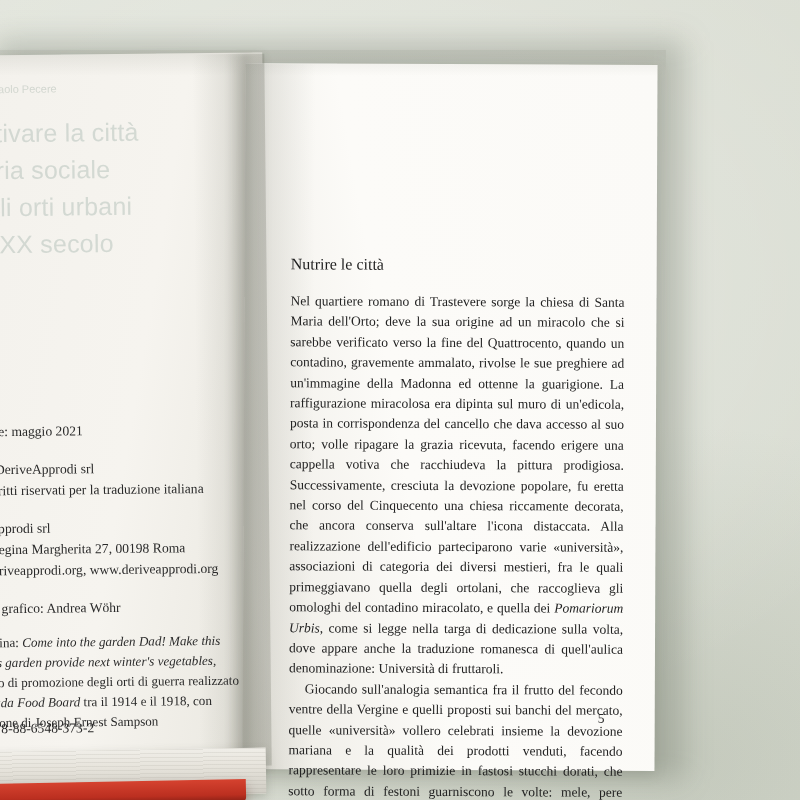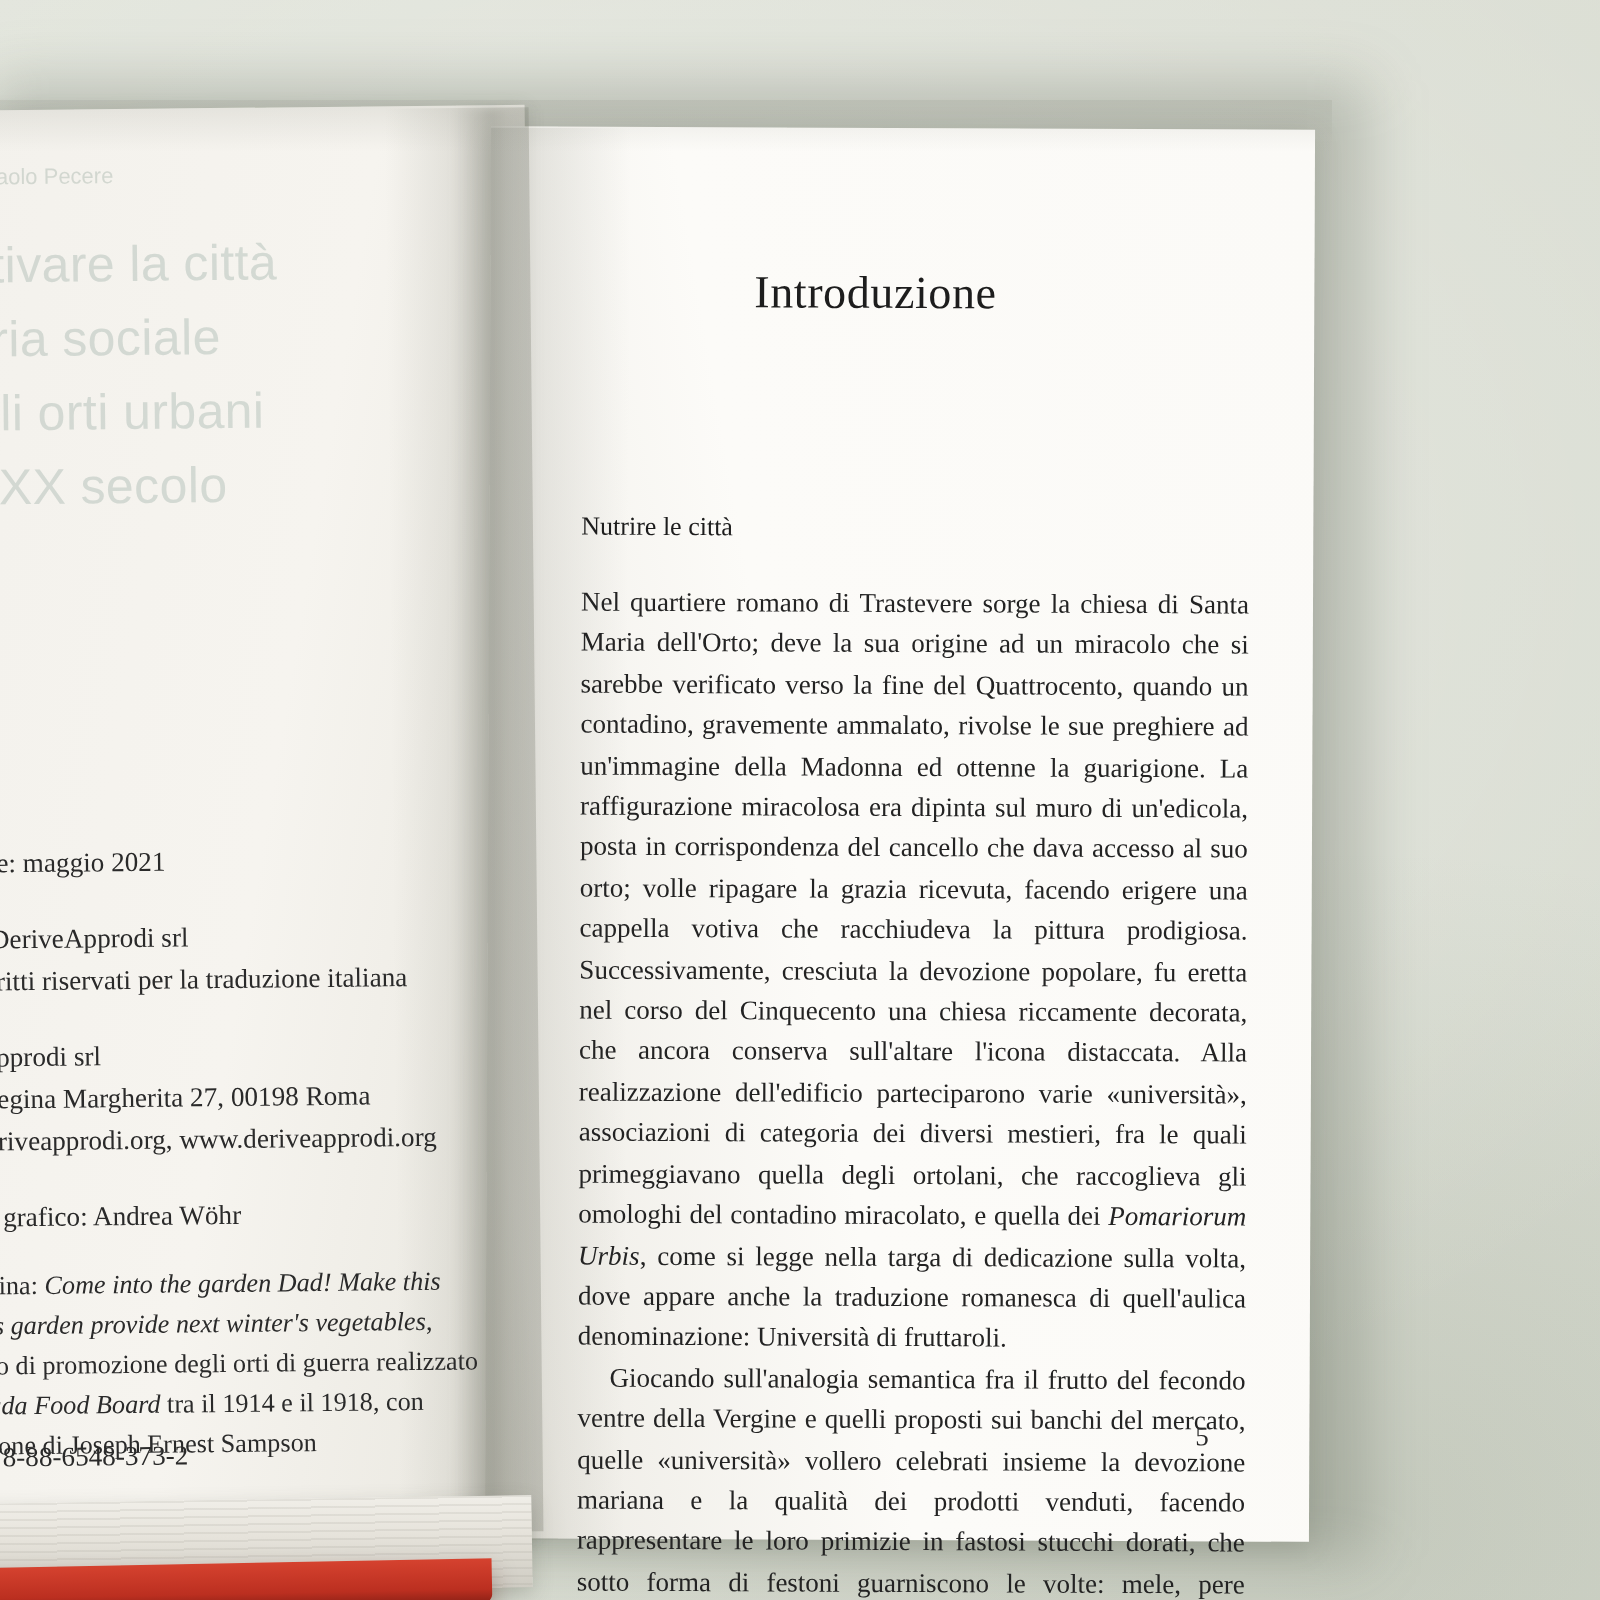--- a/index.html
+++ b/index.html
@@ -179,21 +179,21 @@
     left: 132px;
     top: 70px;
     font-size: 23px;
     color: #1d1d1d;
     letter-spacing: .3px;
   }
   .section-head {
     position: absolute;
     left: 46px;
     top: 192px;
-    font-size: 13px;
+    font-size: 16px;
     color: #1d1d1d;
   }
   .body-text {
     position: absolute;
     left: 46px;
     top: 228px;
     width: 334px;
     font-size: 13.5px;
     line-height: 20.4px;
     color: #232323;
@@ -279,21 +279,20 @@
           <div>info@deriveapprodi.org, www.deriveapprodi.org</div>
         </div>
         <div class="blk tight">Progetto grafico: Andrea Wöhr</div>
         <div class="cover-note"><span>In copertina: </span><em>Come into the garden Dad! Make this summer's garden provide next winter's vegetables</em><span>, manifesto di promozione degli orti di guerra realizzato dal </span><em>Canada Food Board</em><span> tra il 1914 e il 1918, con illustrazione di Joseph Ernest Sampson</span></div>
       </div>
 
       <div class="isbn">ISBN 978-88-6548-373-2</div>
     </div>
 
     <div class="right-content">
-      <div class="chapter-title">Introduzione</div>
       <div class="section-head">Nutrire le città</div>
 
       <div class="body-text">
         <p><span>Nel quartiere romano di Trastevere sorge la chiesa di Santa Maria dell'Orto; deve la sua origine ad un miracolo che si sarebbe verificato verso la fine del Quattrocento, quando un contadino, gravemente ammalato, rivolse le sue preghiere ad un'immagine della Madonna ed ottenne la guarigione. La raffigurazione miracolosa era dipinta sul muro di un'edicola, posta in corrispondenza del cancello che dava accesso al suo orto; volle ripagare la grazia ricevuta, facendo erigere una cappella votiva che racchiudeva la pittura prodigiosa. Successivamente, cresciuta la devozione popolare, fu eretta nel corso del Cinquecento una chiesa riccamente decorata, che ancora conserva sull'altare l'icona distaccata. Alla realizzazione dell'edificio parteciparono varie «università», associazioni di categoria dei diversi mestieri, fra le quali primeggiavano quella degli ortolani, che raccoglieva gli omologhi del contadino miracolato, e quella dei </span><em>Pomariorum Urbis</em><span>, come si legge nella targa di dedicazione sulla volta, dove appare anche la traduzione romanesca di quell'aulica denominazione: Università di fruttaroli.</span></p>
         <p class="indent">Giocando sull'analogia semantica fra il frutto del fecondo ventre della Vergine e quelli proposti sui banchi del mercato, quelle «università» vollero celebrati insieme la devozione mariana e la qualità dei prodotti venduti, facendo rappresentare le loro primizie in fastosi stucchi dorati, che sotto forma di festoni guarniscono le volte: mele, pere pesche, susine, ciliegie, uva, presente anche nell'apprezzata varietà detta a Roma</p>
       </div>
 
       <div class="folio">5</div>
     </div>
 

